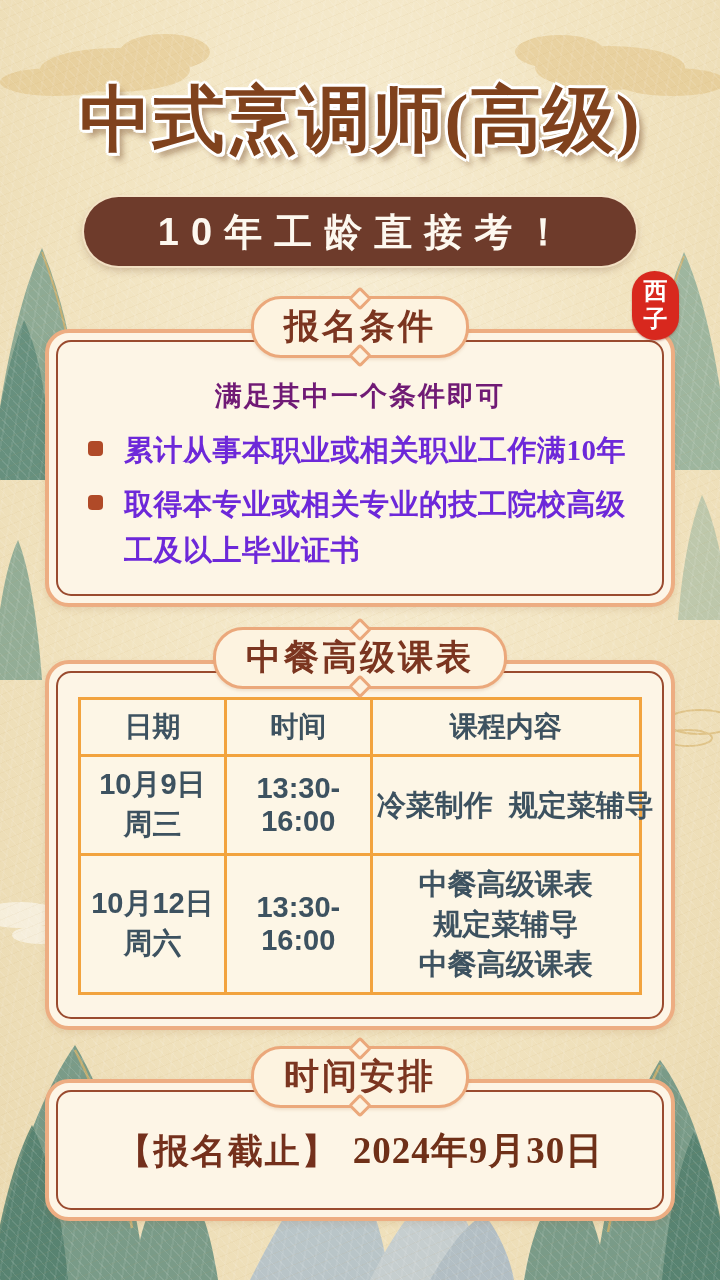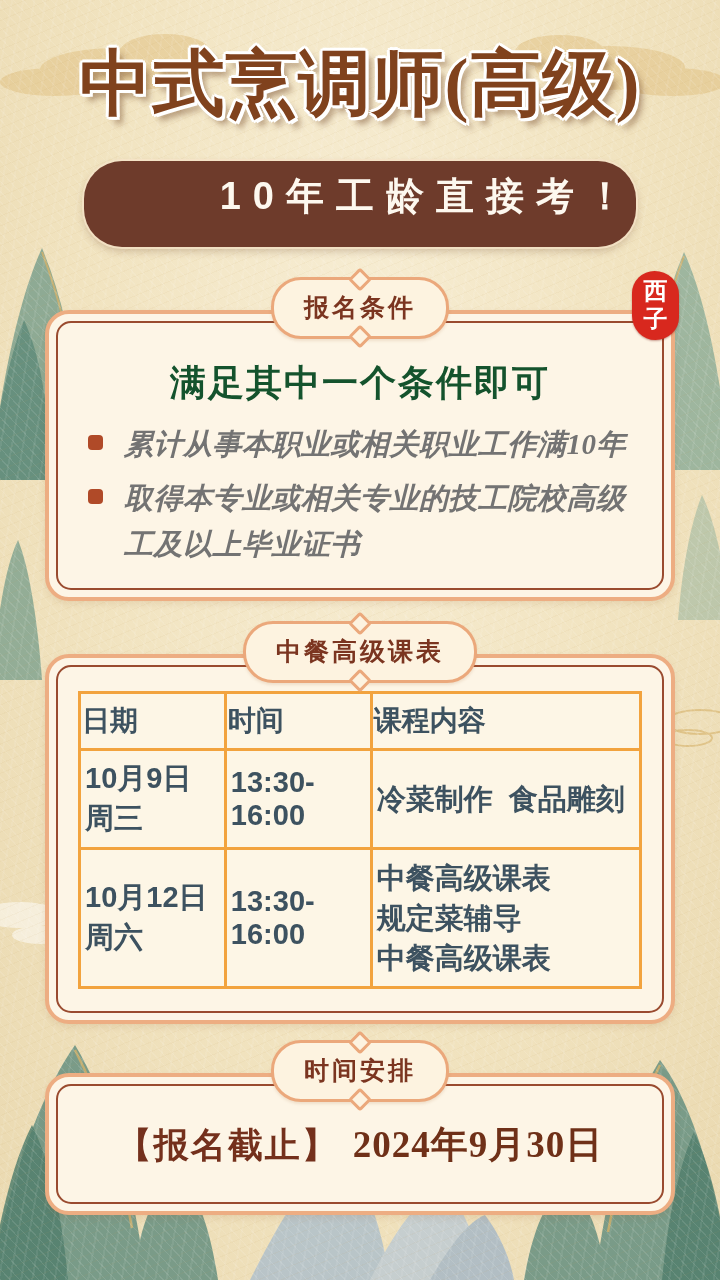--- a/index.html
+++ b/index.html
@@ -16,52 +16,52 @@
       repeating-linear-gradient(47deg, rgba(255,255,255,.10) 0 1px, transparent 1px 7px),
       repeating-linear-gradient(-23deg, rgba(190,150,80,.06) 0 1px, transparent 1px 9px),
       repeating-linear-gradient(100deg, rgba(255,255,255,.07) 0 2px, transparent 2px 11px);
     z-index:1;
   }
   .decor{position:absolute;inset:0;z-index:0;}
   .content{position:relative;z-index:2;}
 
   
   .main-title{
-    padding-top:36px;text-align:center;
+    padding-top:72px;text-align:center;
     font-size:72px;font-weight:bold;letter-spacing:1px;line-height:1.35;
     color:#80421d;
     text-shadow:
       -3px 0 0 #fff, 3px 0 0 #fff, 0 -3px 0 #fff, 0 3px 0 #fff,
       -2px -2px 0 #fff, 2px -2px 0 #fff, -2px 2px 0 #fff, 3px 3px 0 #fff,
       6px 7px 6px rgba(98,52,20,.45);
   }
   .banner{
-    width:552px;height:86px;margin:28px auto 0;
+    width:552px;height:69px;margin:28px auto 0;
     background:#6e3b2b;border-radius:38px;
     box-shadow:0 0 0 2px rgba(246,228,200,.85), 0 4px 8px rgba(90,45,20,.25);
     color:#fdf8ef;font-family:"Liberation Sans",sans-serif;font-weight:bold;
-    font-size:38px;letter-spacing:12px;line-height:70px;text-align:right;text-indent:12px;
+    font-size:38px;letter-spacing:12px;line-height:70px;text-align:center;text-indent:12px;
   }
 
   
   .stamp{
     position:absolute;top:271px;left:632px;width:47px;height:69px;z-index:5;
     background:#d8281e;border-radius:48% 52% 50% 50% / 32% 34% 33% 35%;
     display:flex;flex-direction:column;align-items:center;justify-content:center;
     color:#fff;font-weight:bold;font-size:24px;line-height:1.15;
     box-shadow:0 1px 2px rgba(120,20,10,.4);
   }
 
   
   .section{width:630px;margin:0 auto;position:relative;}
   .badge{
     position:relative;z-index:4;width:max-content;margin:0 auto;
     height:50px;padding:3px 30px 3px;
     background:#fdf3e0;border:3px solid #eba87b;border-radius:30px;
-    font-size:25px;font-weight:bold;color:#7b3520;line-height:50px;letter-spacing:3px;
+    font-size:35px;font-weight:bold;color:#7b3520;line-height:50px;letter-spacing:3px;
     box-shadow:0 2px 3px rgba(160,100,50,.15);
   }
   .badge::before,.badge::after{
     content:"";position:absolute;left:50%;width:11px;height:11px;
     background:#fdf3e0;border:3px solid #eba87b;border-radius:3px;
     transform:translateX(-50%) rotate(45deg);
   }
   .badge::before{top:-9px;}
   .badge::after{bottom:-9px;}
   .card{
@@ -69,40 +69,40 @@
     background:#fdf5e6;border:4px solid #edad82;border-radius:24px;
     padding:7px;box-shadow:0 3px 6px rgba(150,90,40,.12);
   }
   .card-inner{
     border:2px solid #9a4b2f;border-radius:15px;min-height:40px;
   }
 
   
   .cond-heading{
     margin-top:36px;text-align:center;
-    font-size:36px;font-weight:bold;color:#14532d;letter-spacing:2px;
+    font-size:27px;font-weight:bold;color:#701a75;letter-spacing:2px;
   }
   .cond-list{list-style:none;margin:14px 0 20px;padding:0 22px 0 28px;}
   .cond-item{
     position:relative;padding-left:38px;margin-bottom:8px;
-    font-size:29px;font-weight:bold;color:#737373;line-height:1.58;letter-spacing:0.5px;font-style:italic;
+    font-size:29px;font-weight:bold;color:#6d28d9;line-height:1.58;letter-spacing:0.5px;
   }
   .cond-item .bullet{
     position:absolute;left:2px;top:13px;width:15px;height:15px;
     background:#b04a28;border-radius:4px;
   }
 
   
   .schedule-table{
     width:calc(100% - 40px);margin:24px auto 22px;
     border-collapse:collapse;table-layout:fixed;
     font-family:"Liberation Sans",sans-serif;color:#3d5260;font-weight:bold;
   }
   .schedule-table th,.schedule-table td{
-    border:3px solid #f2a33e;text-align:left;vertical-align:middle;
+    border:3px solid #f2a33e;text-align:center;vertical-align:middle;
     background:#fdf6e6;
   }
   .schedule-table th{height:52px;font-size:28px;}
   .schedule-table td{font-size:29px;padding:8px 4px;}
   .row-h1 td{height:64px;}
   .row-h2 td{height:116px;}
   .course-line{display:block;line-height:1.38;white-space:pre;}
 
   
   .time-rows{padding:34px 10px 18px;}
@@ -215,21 +215,21 @@
                 <th>日期</th>
                 <th>时间</th>
                 <th>课程内容</th>
               </tr>
             </thead>
             <tbody>
               <tr class="row-h1">
                 <td>10月9日周三</td>
                 <td>13:30-16:00</td>
                 <td>
-                  <span class="course-line">冷菜制作  食品雕刻</span>
+                  <span class="course-line">冷菜制作  规定菜辅导</span>
                 </td>
               </tr>
               <tr class="row-h2">
                 <td>10月12日周六</td>
                 <td>13:30-16:00</td>
                 <td>
                   <span class="course-line">中餐高级课表</span>
                   <span class="course-line">规定菜辅导</span>
                   <span class="course-line">中餐高级课表</span>
                 </td>

